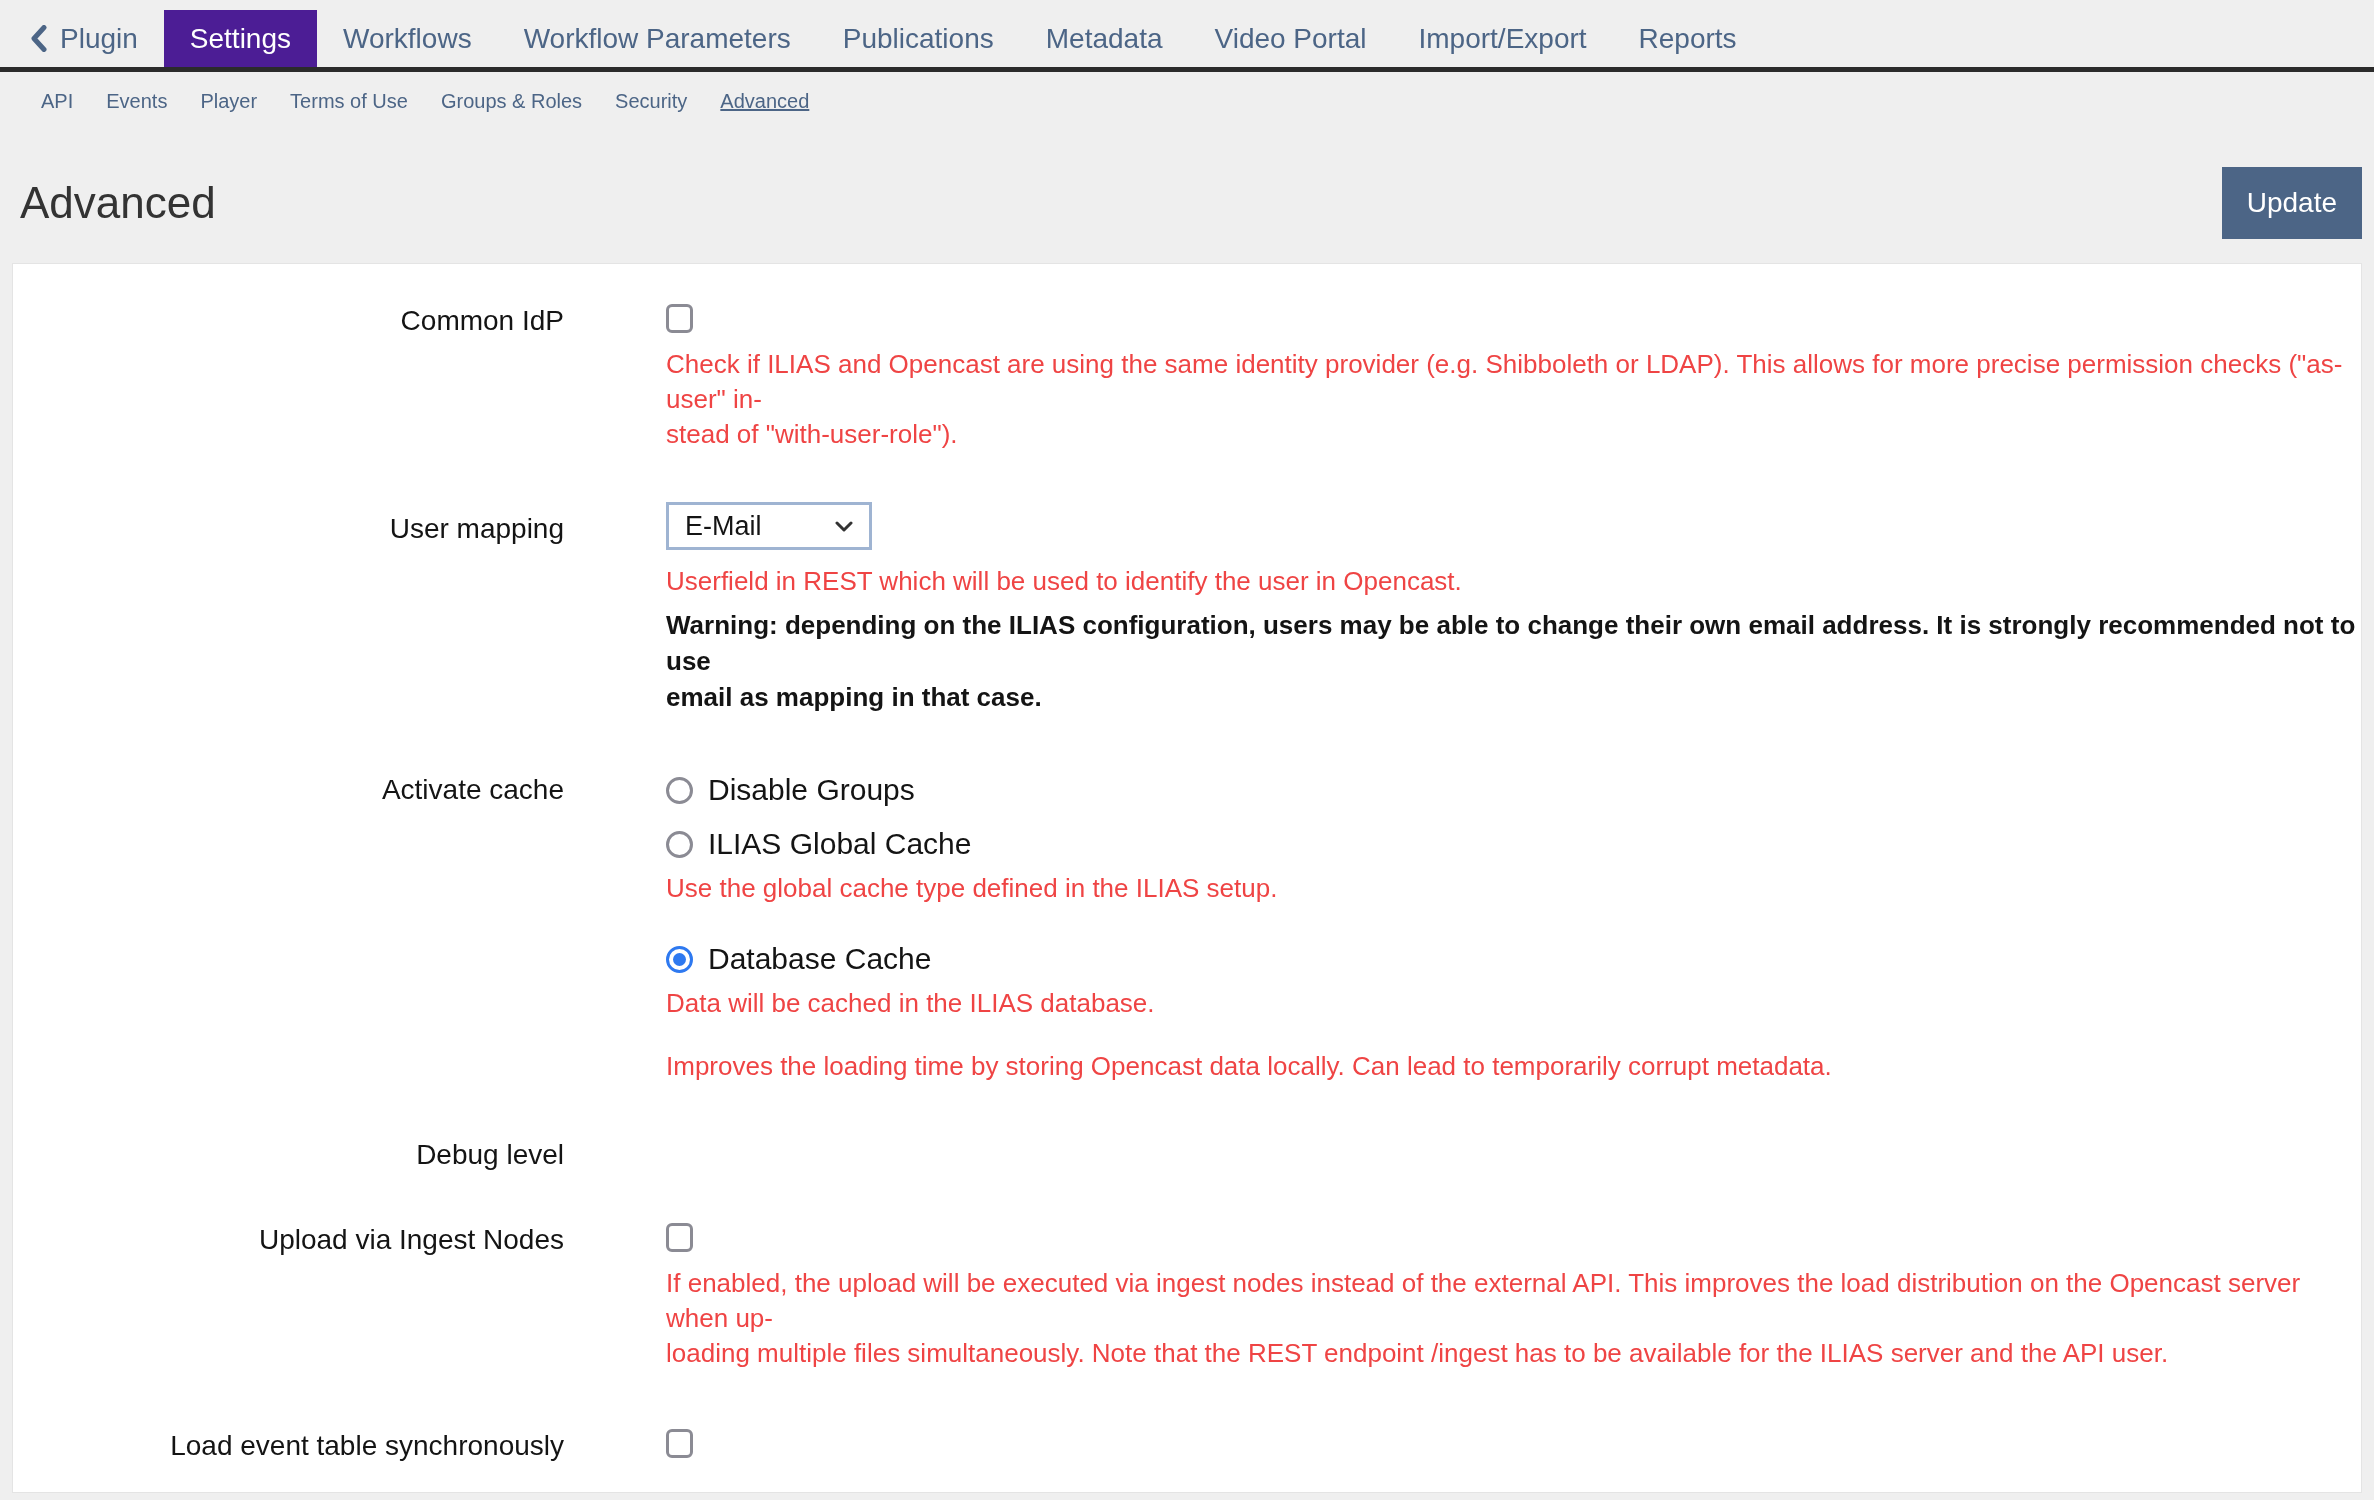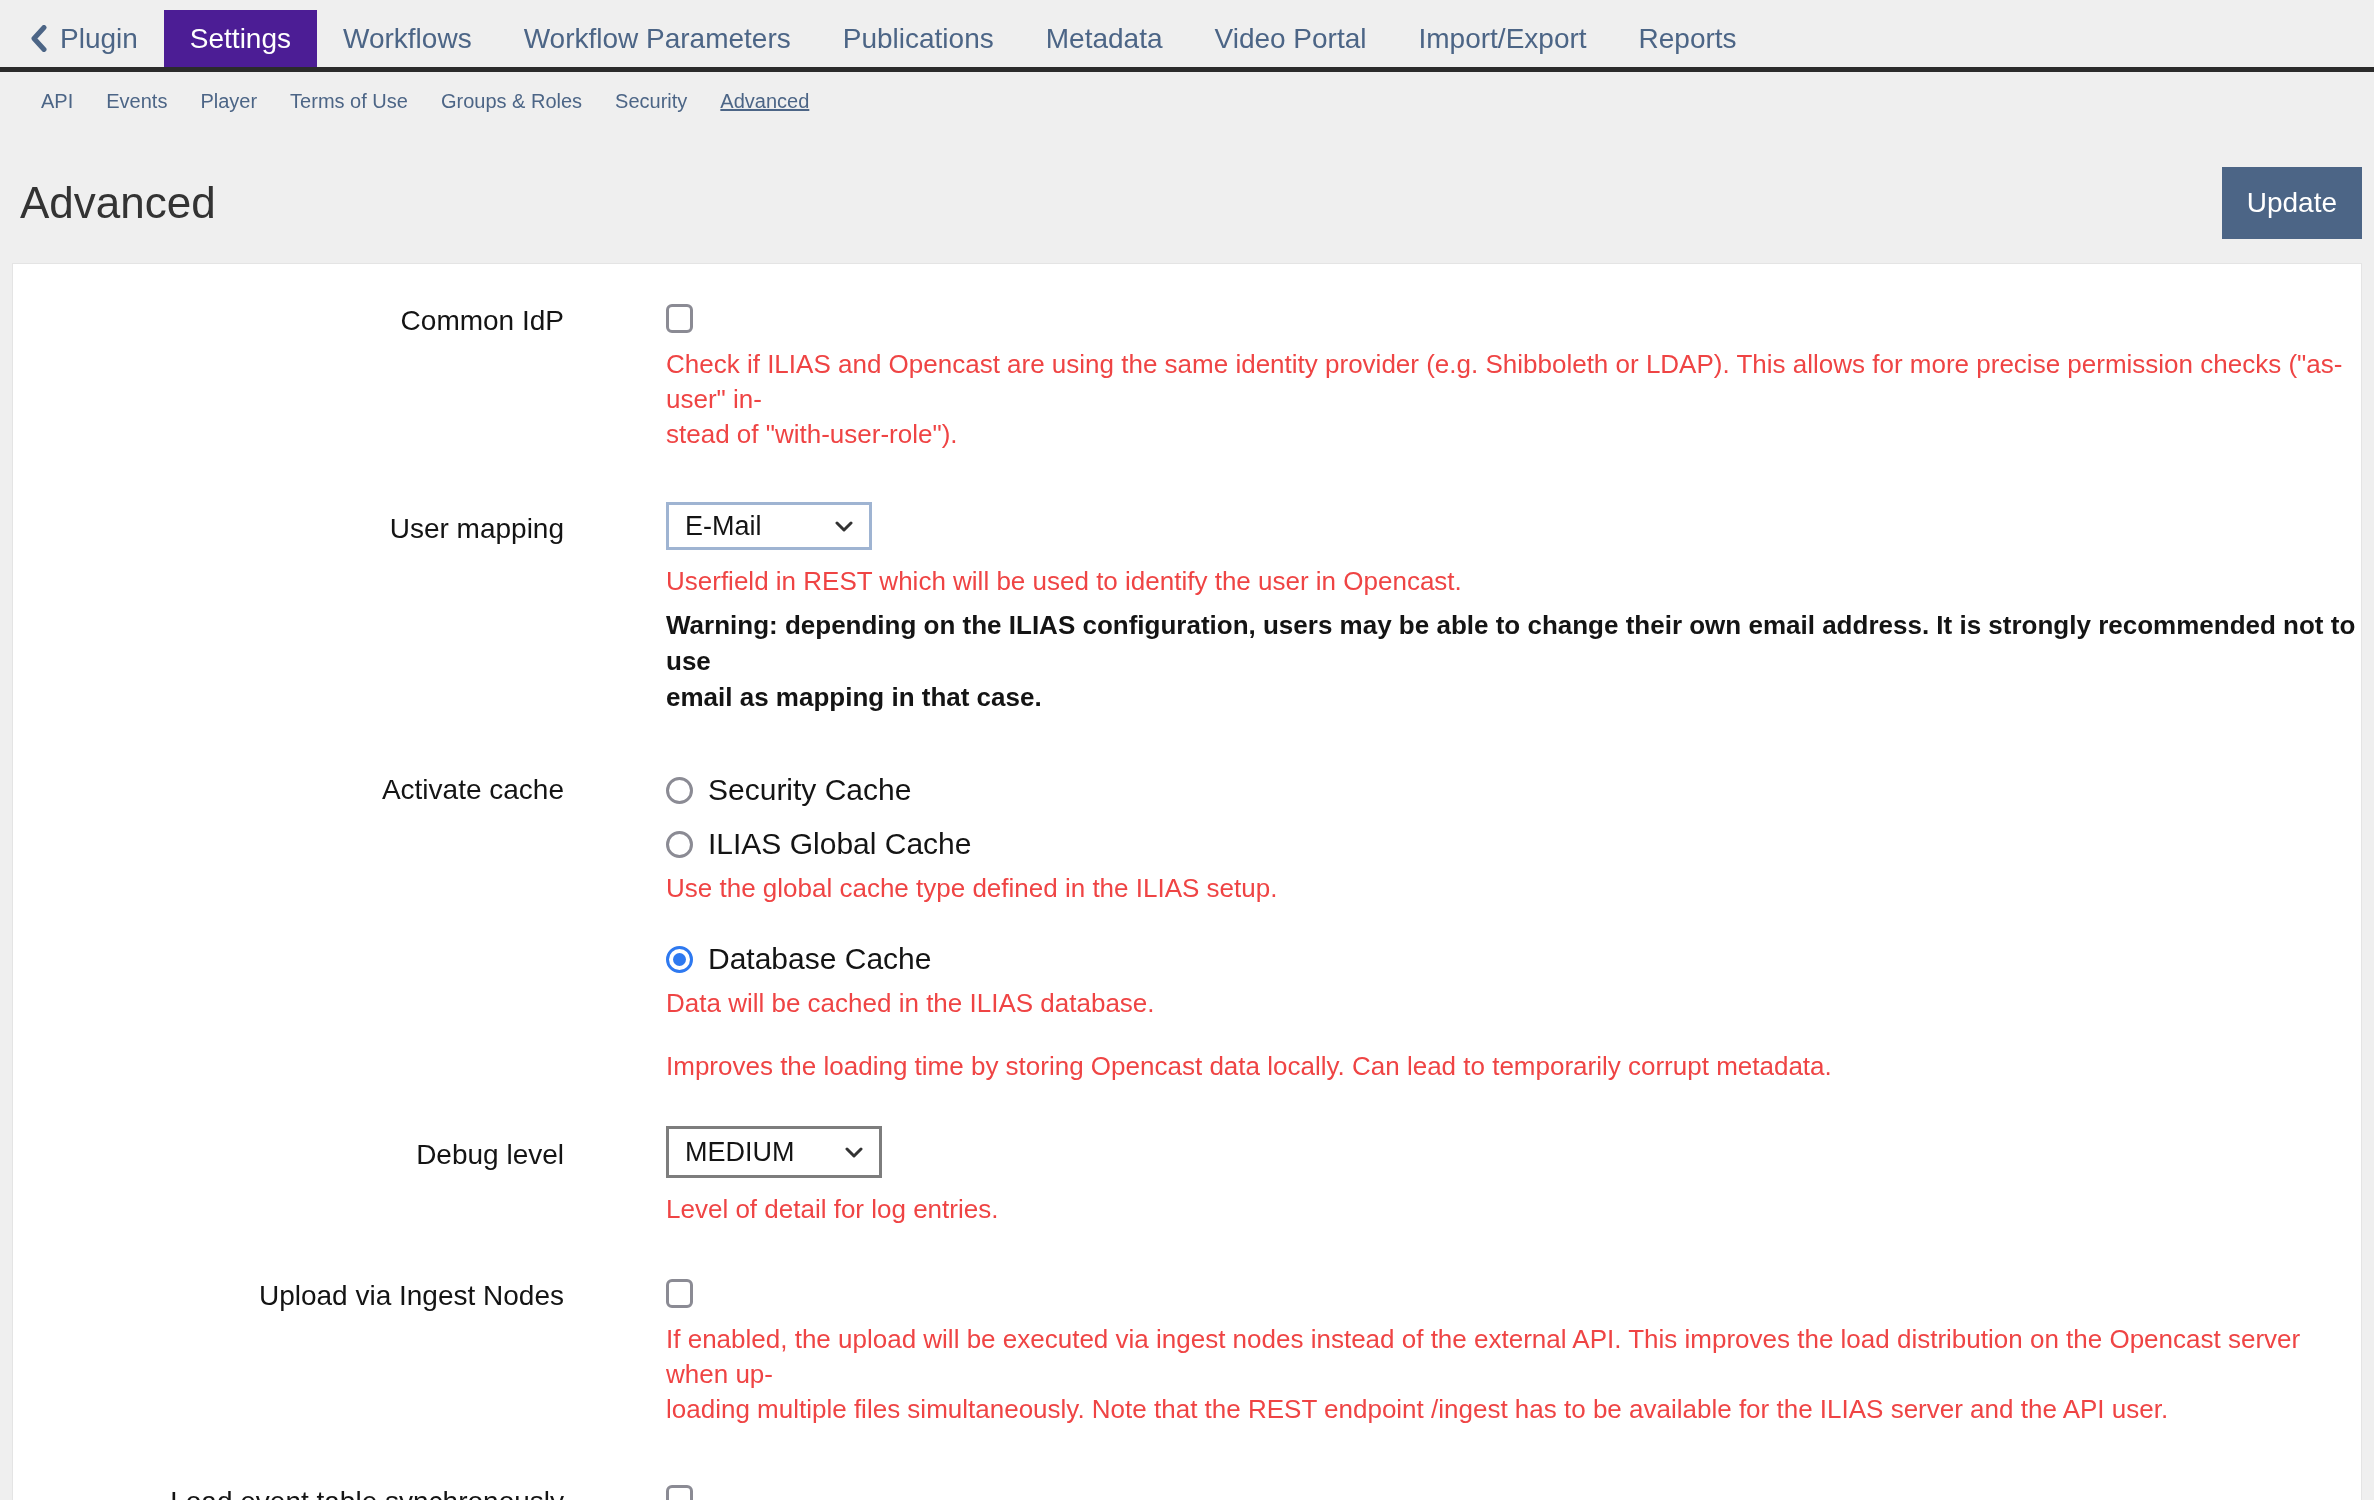--- a/index.html
+++ b/index.html
@@ -197,49 +197,38 @@
         <div>email as mapping in that case.</div>
       </div>
     </div>
   </div>
 
   <div class="row mb-row3">
     <div class="row-label">Activate cache</div>
     <div class="row-control">
       <div class="radio-line" style="margin-bottom:20px;">
         <span class="radio"></span>
-        <span>Security Cache</span>
+        <span>Disable Groups</span>
       </div>
       <div class="radio-line">
         <span class="radio"></span>
         <span>ILIAS Global Cache</span>
       </div>
       <div class="help tight" style="margin-bottom:36px;">Use the global cache type defined in the ILIAS setup.</div>
       <div class="radio-line">
         <span class="radio checked"></span>
         <span>Database Cache</span>
       </div>
       <div class="help tight" style="margin-bottom:28px;">Data will be cached in the ILIAS database.</div>
       <div class="help" style="margin-top:0;">Improves the loading time by storing Opencast data locally. Can lead to temporarily corrupt metadata.</div>
     </div>
   </div>
 
   <div class="row mb-row4">
     <div class="row-label vcenter-pad2">Debug level</div>
-    <div class="row-control">
-      <div class="selectbox gray">
-        <span>MEDIUM</span>
-        <span style="display:flex;">
-          <svg width="18" height="11" viewBox="0 0 18 11">
-              <path d="M2 2 L9 9 L16 2" fill="none" stroke="#333333" stroke-width="3" stroke-linecap="round" stroke-linejoin="round"></path>
-            </svg>
-        </span>
-      </div>
-      <div class="help">Level of detail for log entries.</div>
-    </div>
   </div>
 
   <div class="row mb-row5">
     <div class="row-label">Upload via Ingest Nodes</div>
     <div class="row-control">
       <div class="checkbox"></div>
       <div class="help">
         <div>If enabled, the upload will be executed via ingest nodes instead of the external API. This improves the load distribution on the Opencast server when up-</div>
         <div>loading multiple files simultaneously. Note that the REST endpoint /ingest has to be available for the ILIAS server and the API user.</div>
       </div>

